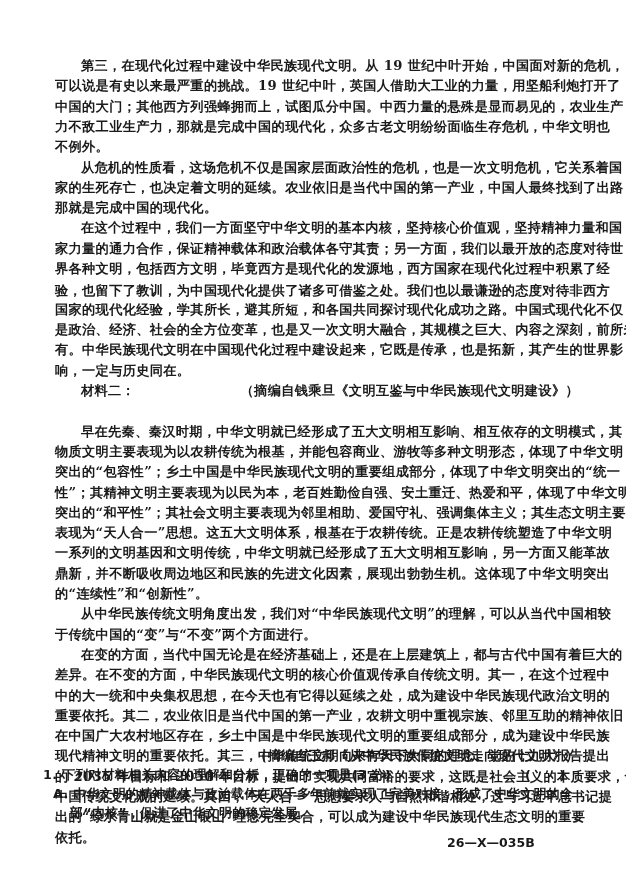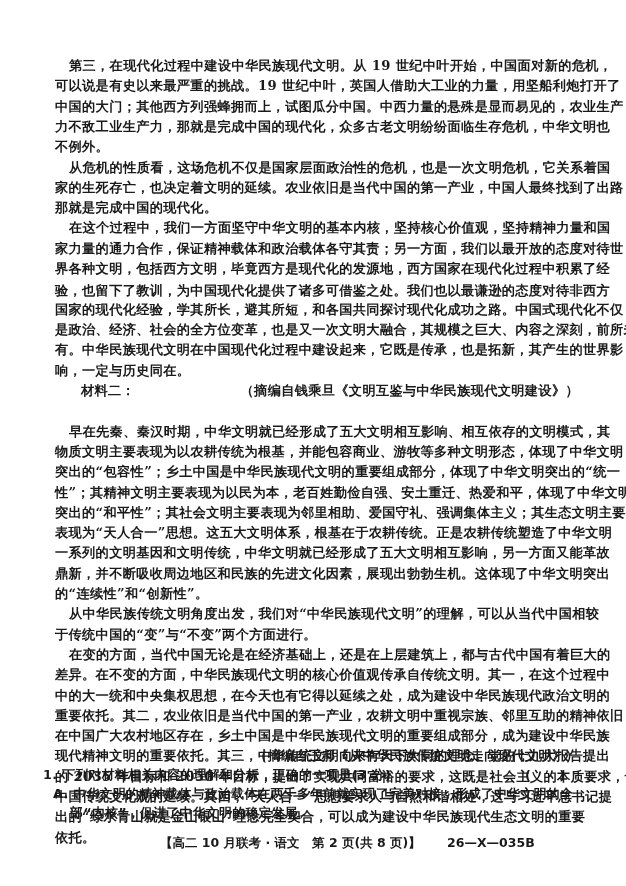--- a/index.html
+++ b/index.html
@@ -1,21 +1,21 @@
 <!DOCTYPE html>
 <html><head>
 <meta charset="utf-8">
 <style>
   html, body { margin: 0; padding: 0; background: #ffffff; }
   body { width: 626px; height: 886px; position: relative; overflow: hidden;
          font-family: "DejaVu Serif", "Liberation Serif", serif; color: #1a1a1a; }
   .page { position: absolute; left: 55px; top: 56px; width: 524px; }
   .line { position: absolute; left: 0; width: 524px; height: 20px; font-size: 13.2px; line-height: 20px;
           white-space: nowrap; font-weight: bold; letter-spacing: 0.35px; text-align: justify; text-align-last: justify; }
-  .indent { left: 14px; width: 498px; }
+  .indent { left: 26px; width: 498px; }
   .last { text-align-last: left; }
   .attr { text-align: right; text-align-last: right; right: 0; left: auto; width: auto; }
   .heading { left: 26px; width: auto; text-align-last: left; }
   .q { font-family: "DejaVu Sans", "Liberation Sans", sans-serif; font-weight: bold; font-size: 12.8px; }
   .optA { left: 14px; width: 510px; }
   .optA2 { left: 31px; width: auto; text-align-last: left; }
   .paren { position: absolute; right: 14px; top: 0; width: 40px; display: flex; justify-content: space-between; }
   .footer { position: absolute; top: 833px; left: 0; width: 626px; height: 20px; font-family: "DejaVu Sans", "Liberation Sans", sans-serif;
             font-weight: bold; font-size: 12.5px; line-height: 20px; }
   .footer .center { position: absolute; left: 160px; }
@@ -83,15 +83,14 @@
   </div>
   <div class="paren q" style="top:765px; position:absolute; height:20px; line-height:20px;">
     <span>(</span>
     <span>)</span>
   </div>
   <div class="line q optA" style="top:784px; left:-2px;">A. 中华文明的精神载体与政治载体在两千多年前就实现了完美对接，形成了中华文明的全</div>
   <div class="line q optA2" style="top:803px; left:15px;">部“内核”，促进了中华文明的稳定发展。</div>
 </div>
 
 <div class="footer">
-  <span class="center">【高二 10 月联考 · 语文　第 2 页(共 8 页)】</span>
   <span class="code">26—X—035B</span>
 </div>
 
 </body></html>

